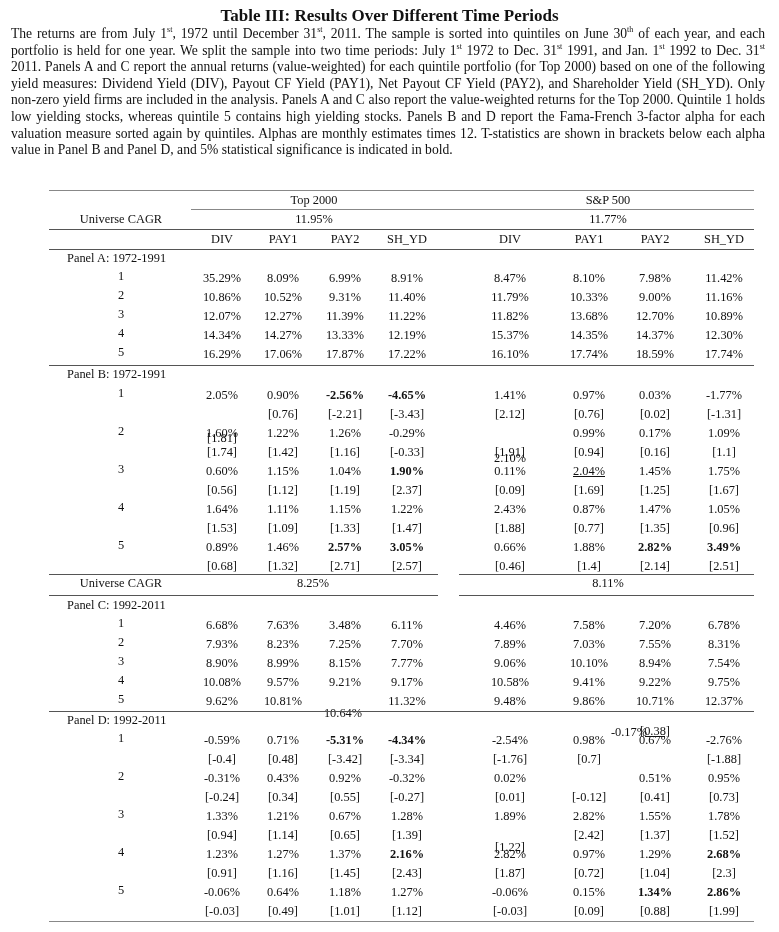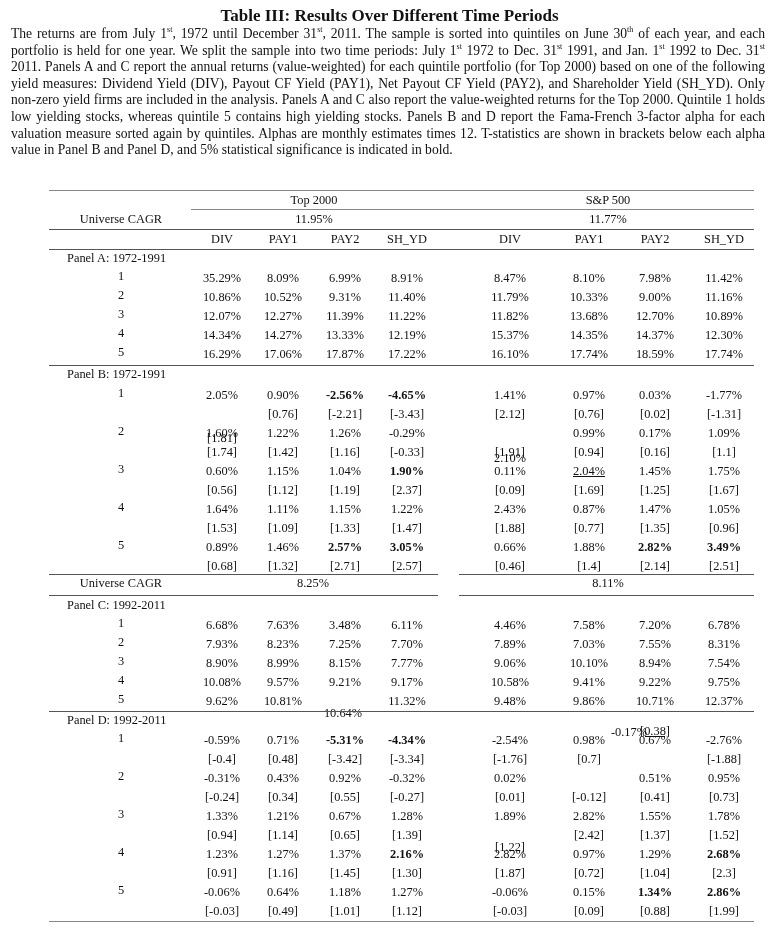--- a/index.html
+++ b/index.html
@@ -285,21 +285,21 @@
     <div class="cell" style="left: 283px; top: 847px;">1.27%</div>
     <div class="cell" style="left: 345px; top: 847px;">1.37%</div>
     <div class="cell bold" style="left: 407px; top: 847px;">2.16%</div>
     <div class="cell" style="left: 510px; top: 847px;">2.82%</div>
     <div class="cell" style="left: 589px; top: 847px;">0.97%</div>
     <div class="cell" style="left: 655px; top: 847px;">1.29%</div>
     <div class="cell bold" style="left: 724px; top: 847px;">2.68%</div>
     <div class="cell" style="left: 222px; top: 866px;">[0.91]</div>
     <div class="cell" style="left: 283px; top: 866px;">[1.16]</div>
     <div class="cell" style="left: 345px; top: 866px;">[1.45]</div>
-    <div class="cell" style="left: 407px; top: 866px;">[1.30]</div>
+    <div class="cell" style="left: 407px; top: 866px;">[2.43]</div>
     <div class="cell" style="left: 510px; top: 866px;">[1.87]</div>
     <div class="cell" style="left: 589px; top: 866px;">[0.72]</div>
     <div class="cell" style="left: 655px; top: 866px;">[1.04]</div>
     <div class="cell" style="left: 724px; top: 866px;">[2.3]</div>
     <div class="cell" style="left: 121px; top: 883px;">5</div>
     <div class="cell" style="left: 222px; top: 885px;">-0.06%</div>
     <div class="cell" style="left: 283px; top: 885px;">0.64%</div>
     <div class="cell" style="left: 345px; top: 885px;">1.18%</div>
     <div class="cell" style="left: 407px; top: 885px;">1.27%</div>
     <div class="cell" style="left: 510px; top: 885px;">-0.06%</div>

